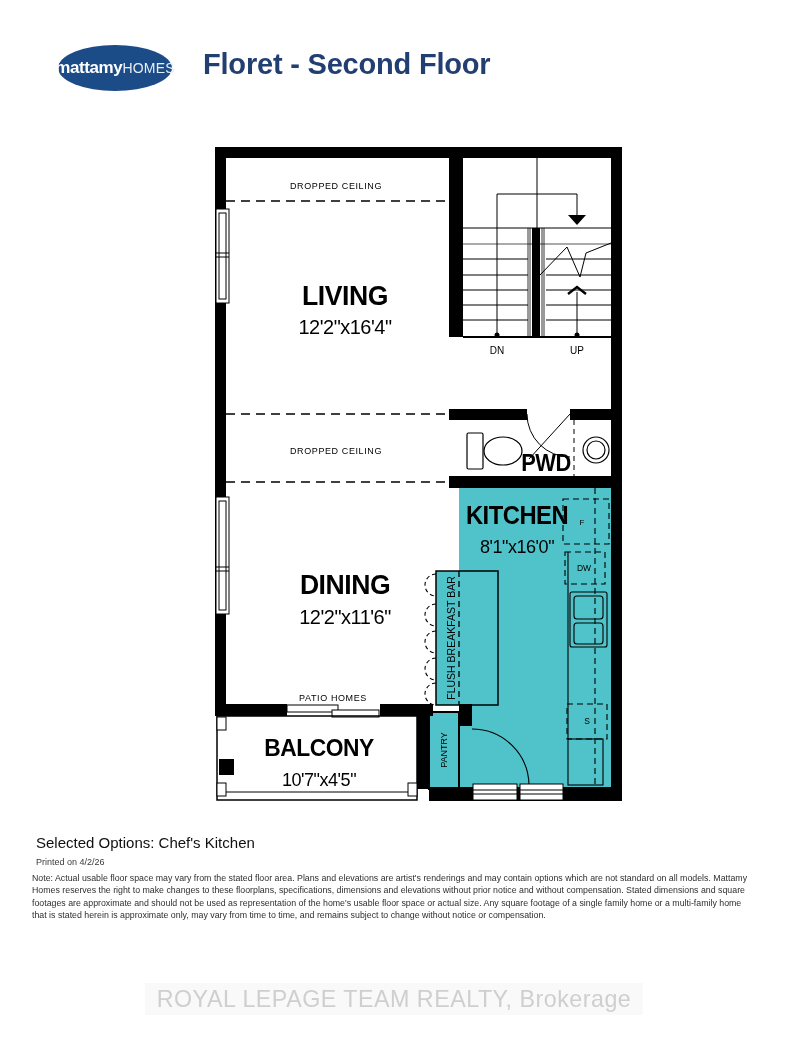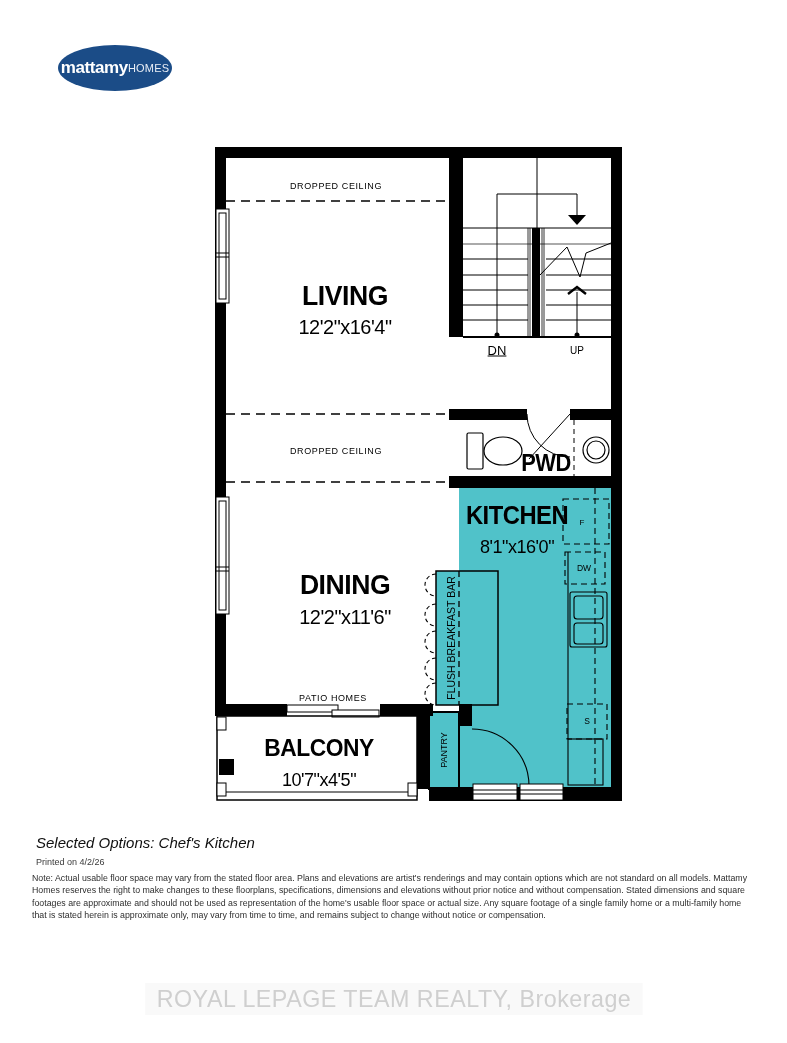--- a/index.html
+++ b/index.html
@@ -2,48 +2,49 @@
 <html><head>
 <meta charset="utf-8">
 <style>
   html,body{margin:0;padding:0;background:#fff;}
   .page{position:relative;width:787px;height:1043px;background:#ffffff;overflow:hidden;
         font-family:"Liberation Sans",sans-serif;color:#000;margin-top:14px;}
   
   .logo{position:absolute;left:58px;top:31px;width:114px;height:46px;background:#1B4C87;
         border-radius:50%;display:flex;align-items:center;justify-content:center;white-space:nowrap;}
   .logo .b{color:#fff;font-weight:700;font-size:17px;letter-spacing:-0.4px;}
-  .logo .l{color:#e8edf5;font-weight:400;font-size:11px;letter-spacing:0.2px;}
+  .logo .l{color:#e8edf5;font-weight:400;font-size:14px;letter-spacing:0.2px;}
   .title{position:absolute;left:203px;top:34px;font-size:29px;font-weight:600;color:#223F72;
          letter-spacing:-0.2px;}
   
   .plan{position:absolute;left:215px;top:133px;width:414px;height:654px;}
   .plan svg{position:absolute;left:0;top:0;}
   .lbl{position:absolute;transform:translate(-50%,-50%);white-space:nowrap;color:#000;}
   .tiny{font-size:9px;letter-spacing:0.6px;}
   .room-name{font-weight:700;letter-spacing:-0.5px;transform:translate(-50%,-50%) scaleX(.95);}
   .room-dim{font-weight:500;letter-spacing:-0.5px;transform:translate(-50%,-50%) scaleX(.95);}
   .vlbl{position:absolute;transform:translate(-50%,-50%) rotate(-90deg);white-space:nowrap;color:#000;}
   
-  .sel{position:absolute;left:36px;top:820px;font-size:15px;color:#101010;font-style:italic;}
+  .sel{position:absolute;left:36px;top:820px;font-size:15px;color:#101010;}
   .printed{position:absolute;left:36px;top:843px;font-size:9px;color:#3a3a3a;}
   .note{position:absolute;left:32px;top:858px;width:724px;font-size:8.8px;line-height:1.4;color:#2e2e2e;}
   .watermark{position:absolute;left:50%;top:969px;transform:translateX(-50%) scaleX(.97);
              font-size:24px;color:#cfcfcf;letter-spacing:0.5px;background:rgba(0,0,0,0.025);
              padding:2px 12px;white-space:nowrap;}
 </style>
 </head>
 <body>
 
 <div class="page">
 
   <div class="logo">
     <span class="b">mattamy</span>
       <span class="l">HOMES</span>
   </div>
+  <div class="title">Floret - Second Floor</div>
 
   <div class="plan">
     <svg width="407" height="654" viewBox="0 0 407 654">
 
       <g>
         <rect x="244" y="341" width="152" height="299" fill="#50C2C9"></rect>
         <rect x="221" y="424" width="62" height="134" fill="#50C2C9" stroke="#000" stroke-width="1.5"></rect>
         <rect x="214" y="565" width="30" height="77" fill="#50C2C9" stroke="#000" stroke-width="2"></rect>
       </g>
 
@@ -151,21 +152,21 @@
         <rect x="258" y="637" width="44" height="16"></rect>
         <path d="M258 643 H302 M258 647 H302" fill="none"></path>
         <rect x="305" y="637" width="43" height="16"></rect>
         <path d="M305 643 H348 M305 647 H348" fill="none"></path>
       </g>
     </svg>
 
     <div class="lbl tiny" style="left:121px;top:39px;">DROPPED CEILING</div>
     <div class="lbl room-name" style="left:130px;top:149px;font-size:28px;">LIVING</div>
     <div class="lbl room-dim" style="left:130px;top:180px;font-size:21px;">12'2"x16'4"</div>
-    <div class="lbl" style="left:282px;top:203px;font-size:13px;text-decoration:underline;">DN</div>
+    <div class="lbl" style="left:282px;top:203px;font-size:10px;">DN</div>
     <div class="lbl" style="left:362px;top:203px;font-size:10px;">UP</div>
     <div class="lbl tiny" style="left:121px;top:304px;">DROPPED CEILING</div>
     <div class="lbl room-name" style="left:331px;top:316px;font-size:23px;">PWD</div>
     <div class="lbl room-name" style="left:302px;top:368px;font-size:25px;">KITCHEN</div>
     <div class="lbl room-dim" style="left:302px;top:400px;font-size:19px;">8'1"x16'0"</div>
     <div class="lbl" style="left:367px;top:375px;font-size:8px;">F</div>
     <div class="lbl" style="left:369px;top:421px;font-size:8.5px;text-align:center;">DW</div>
     <div class="lbl" style="left:372px;top:574px;font-size:8.5px;">S</div>
     <div class="vlbl" style="left:236px;top:491px;font-size:10.5px;">FLUSH BREAKFAST BAR</div>
     <div class="lbl room-name" style="left:130px;top:438px;font-size:28px;">DINING</div>

